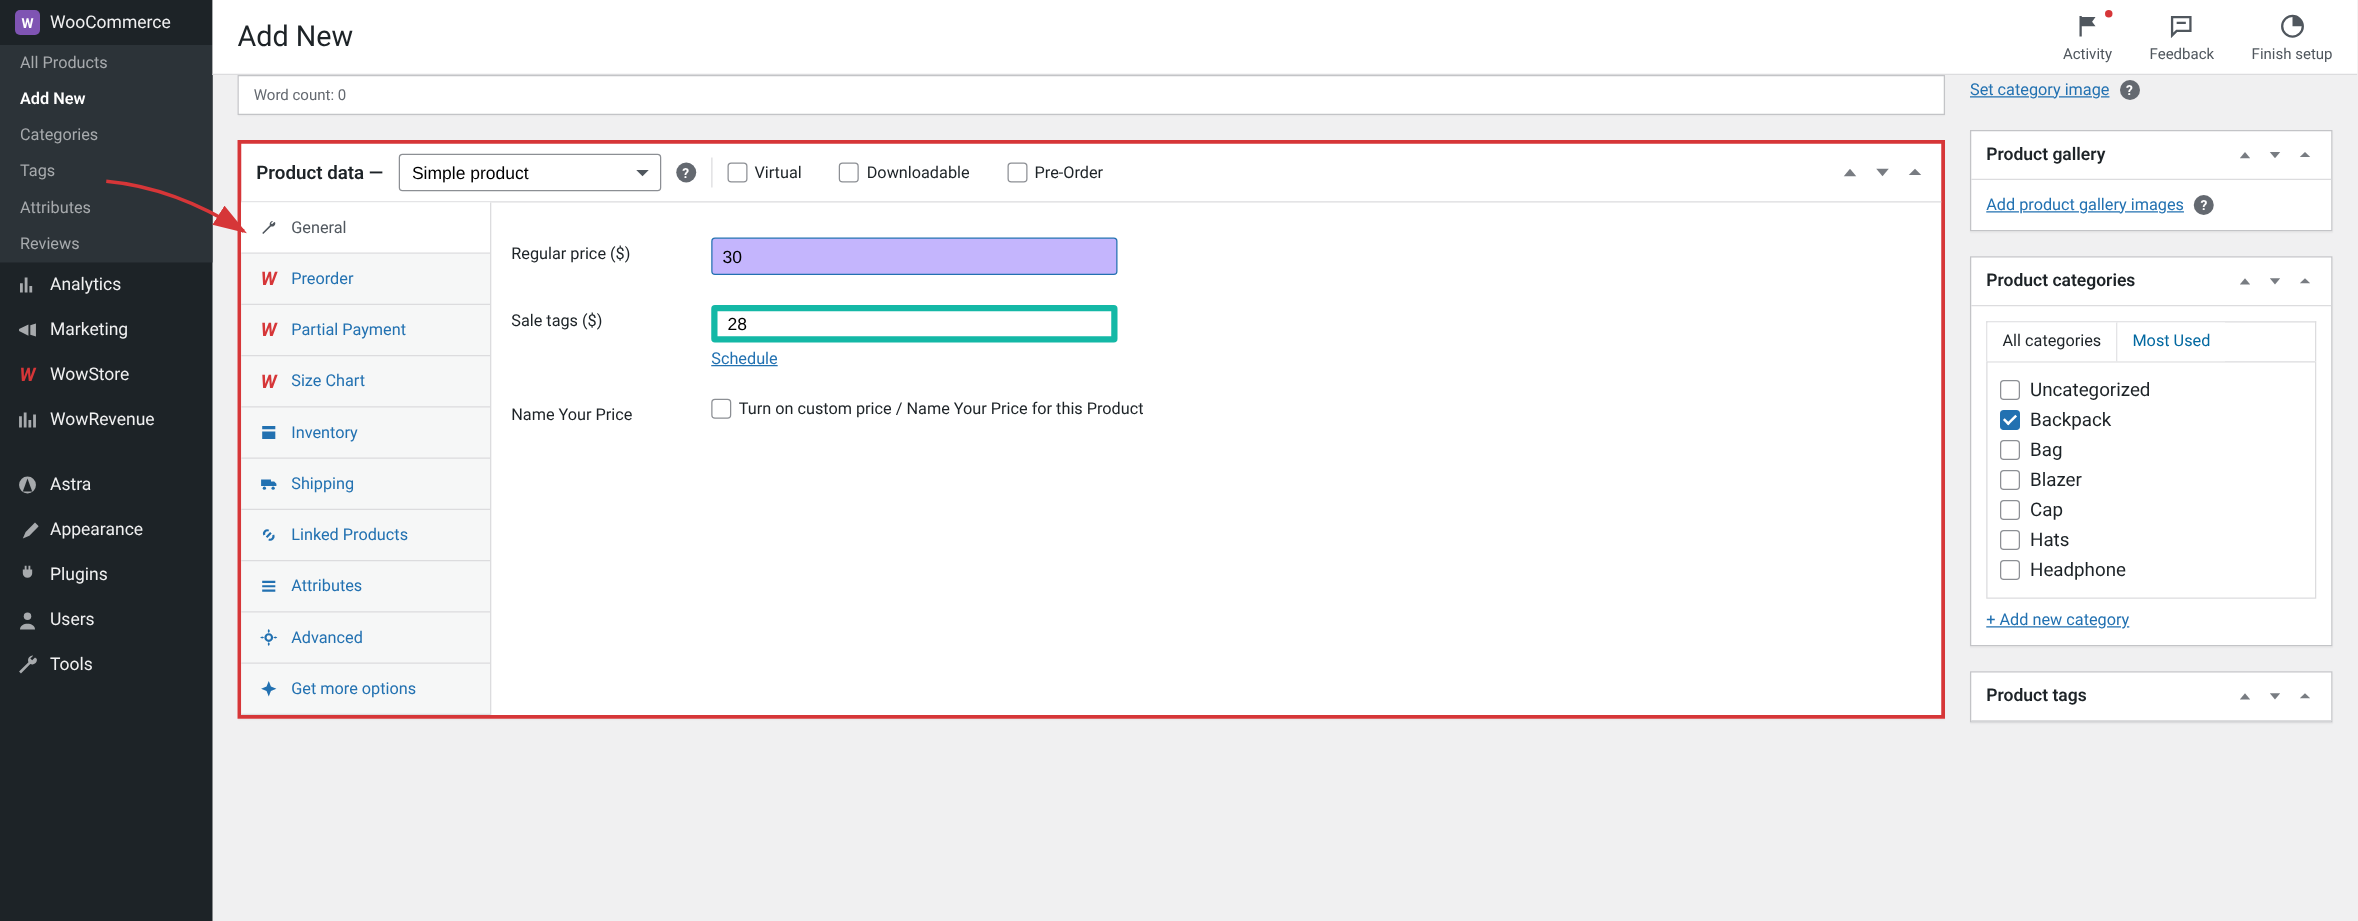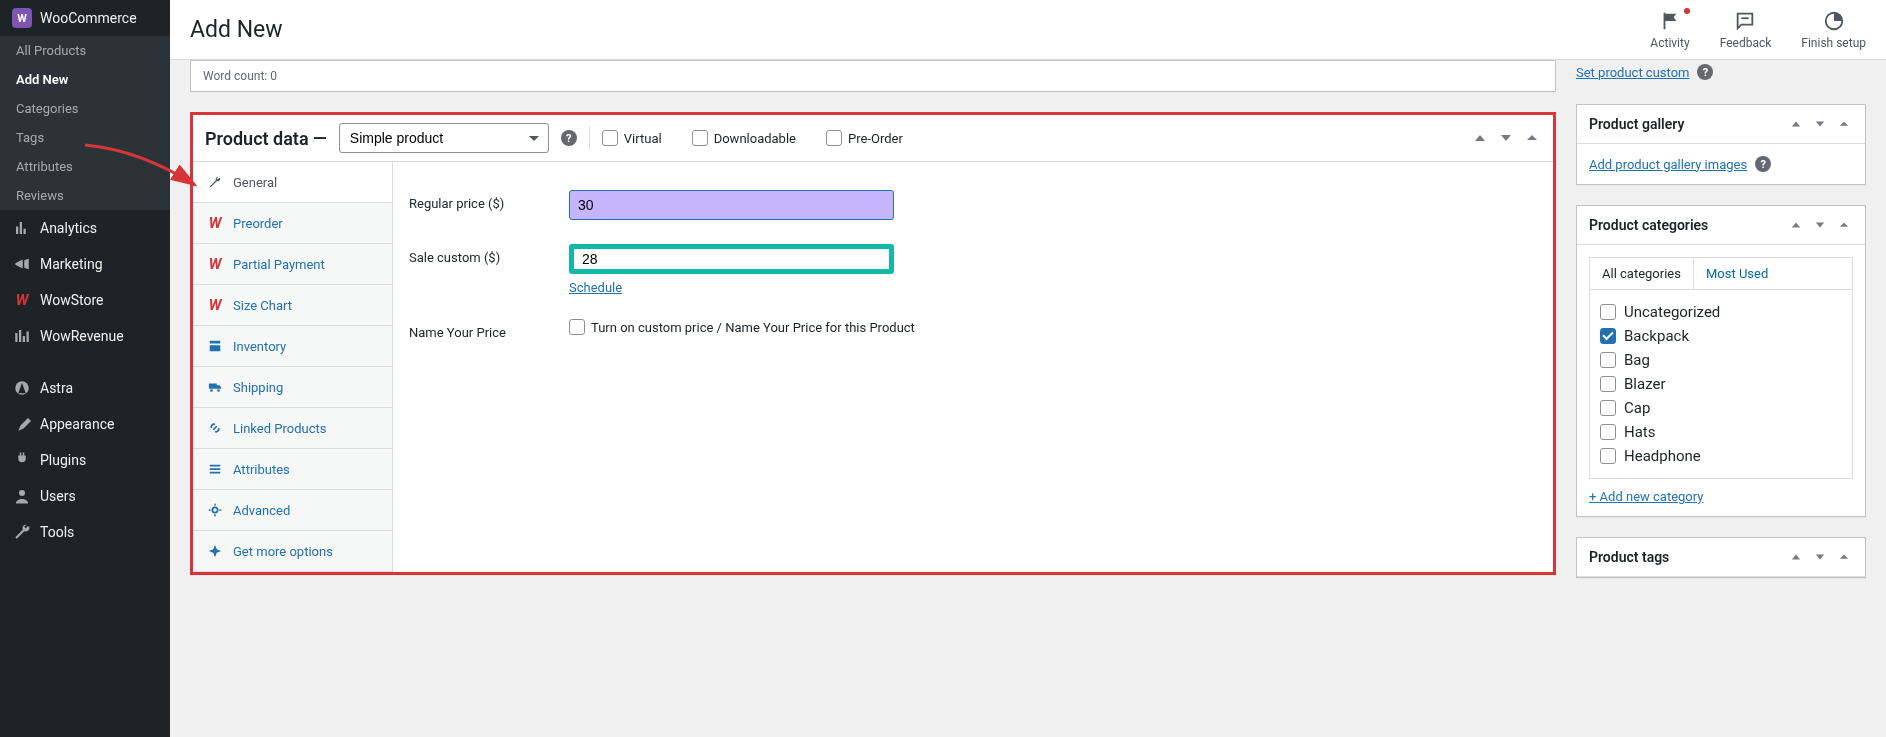--- a/index.html
+++ b/index.html
@@ -160,21 +160,21 @@
     border: 3px solid #d63638;
   }
   .pd-header {
     display: flex;
     align-items: center;
     padding: 8px 12px;
     border-bottom: 1px solid #dcdcde;
     gap: 12px;
   }
   .pd-title {
-    font-size: 18px;
+    font-size: 15px;
     font-weight: 600;
   }
   .pd-select {
     position: relative;
   }
   .pd-select select {
     padding: 6px 32px 6px 10px;
     border: 1px solid #8c8f94;
     border-radius: 3px;
     font-size: 14px;
@@ -643,21 +643,21 @@
             </div>
 
             <div class="pd-form">
               <div class="form-row">
                 <div class="form-label">Regular price ($)</div>
                 <div class="form-field">
                   <input type="text" class="highlight" value="30" style="">
                 </div>
               </div>
               <div class="form-row">
-                <div class="form-label">Sale custom ($)</div>
+                <div class="form-label">Sale tags ($)</div>
                 <div class="form-field">
                   <input type="text" value="28" style="">
                   <div style="margin-top:6px"><span class="link">Schedule</span></div>
                 </div>
               </div>
               <div class="form-row">
                 <div class="form-label">Name Your Price</div>
                 <div style="display:flex;align-items:center;gap:8px">
                   <label class="pd-check">
                     <span class="chk"></span>
@@ -665,21 +665,21 @@
                   </label>
                 </div>
               </div>
             </div>
           </div>
         </div>
       </div>
 
       <div class="right-col">
         <div style="padding:4px 0;display:flex;align-items:center;gap:8px;">
-          <span class="rp-link">Set product custom</span>
+          <span class="rp-link">Set category image</span>
           <span class="help-icon">?</span>
         </div>
 
         <div class="panel">
           <div class="rp-header">
             <span>Product gallery</span>
             <div class="rp-header-ctrls">
               <span class="caret-btn">
                   <svg viewBox="0 0 12 12" width="10" height="10">
                     <path fill="currentColor" d="M6 3l5 6H1z"></path>

